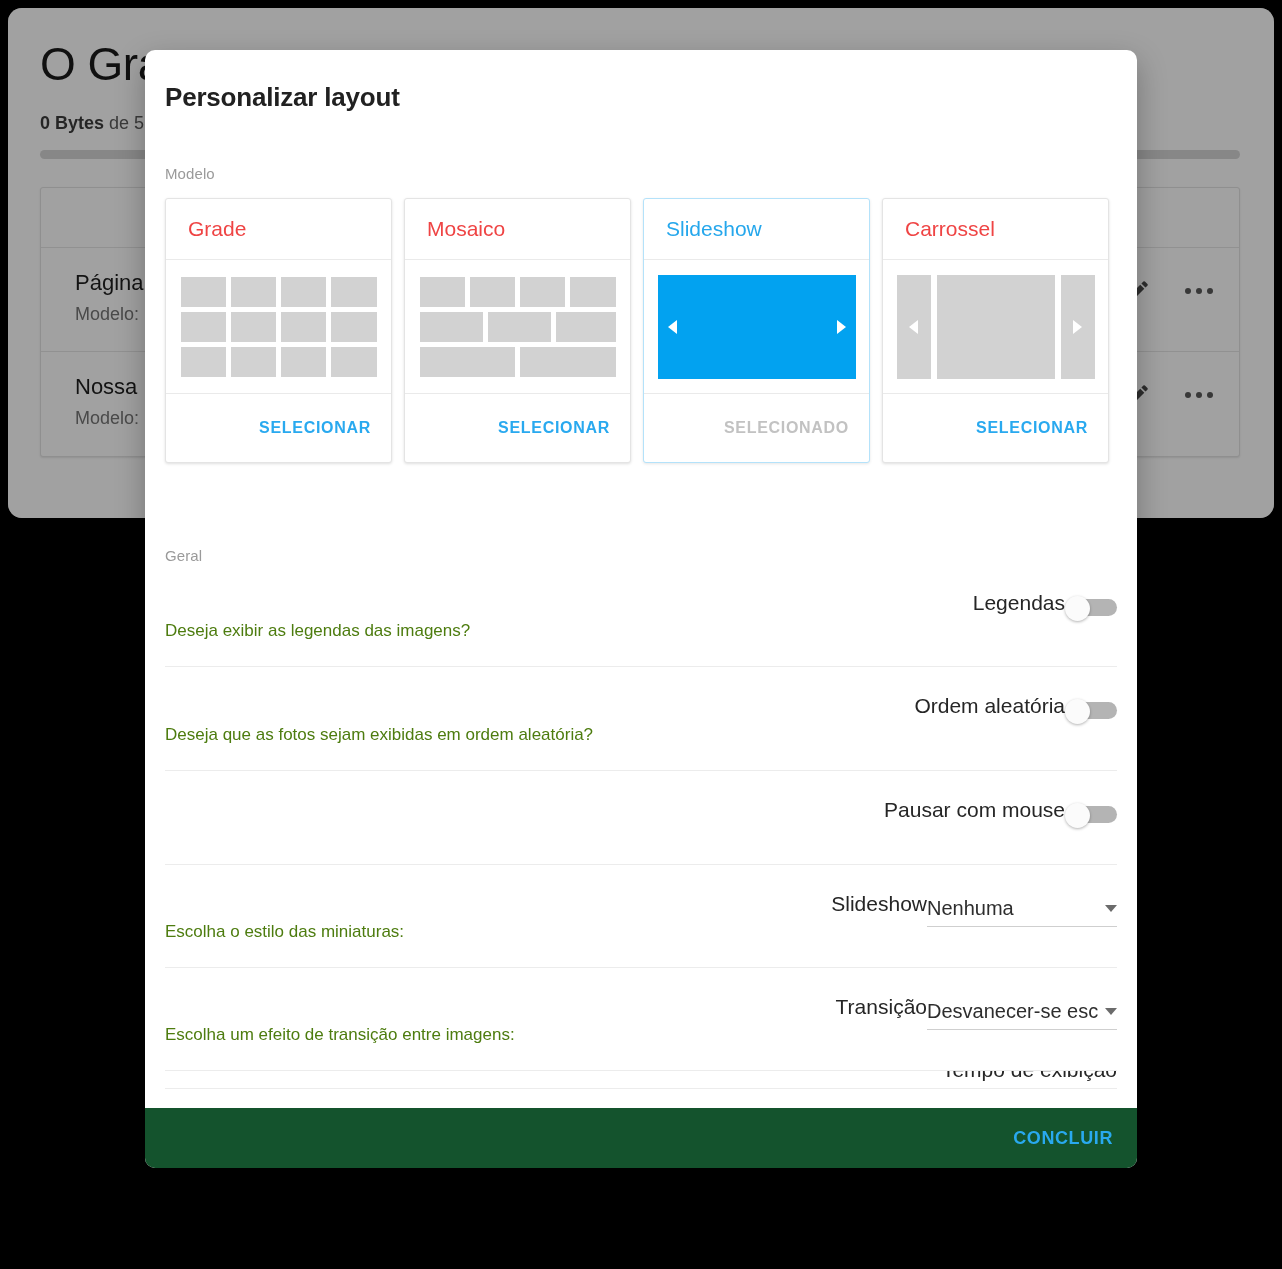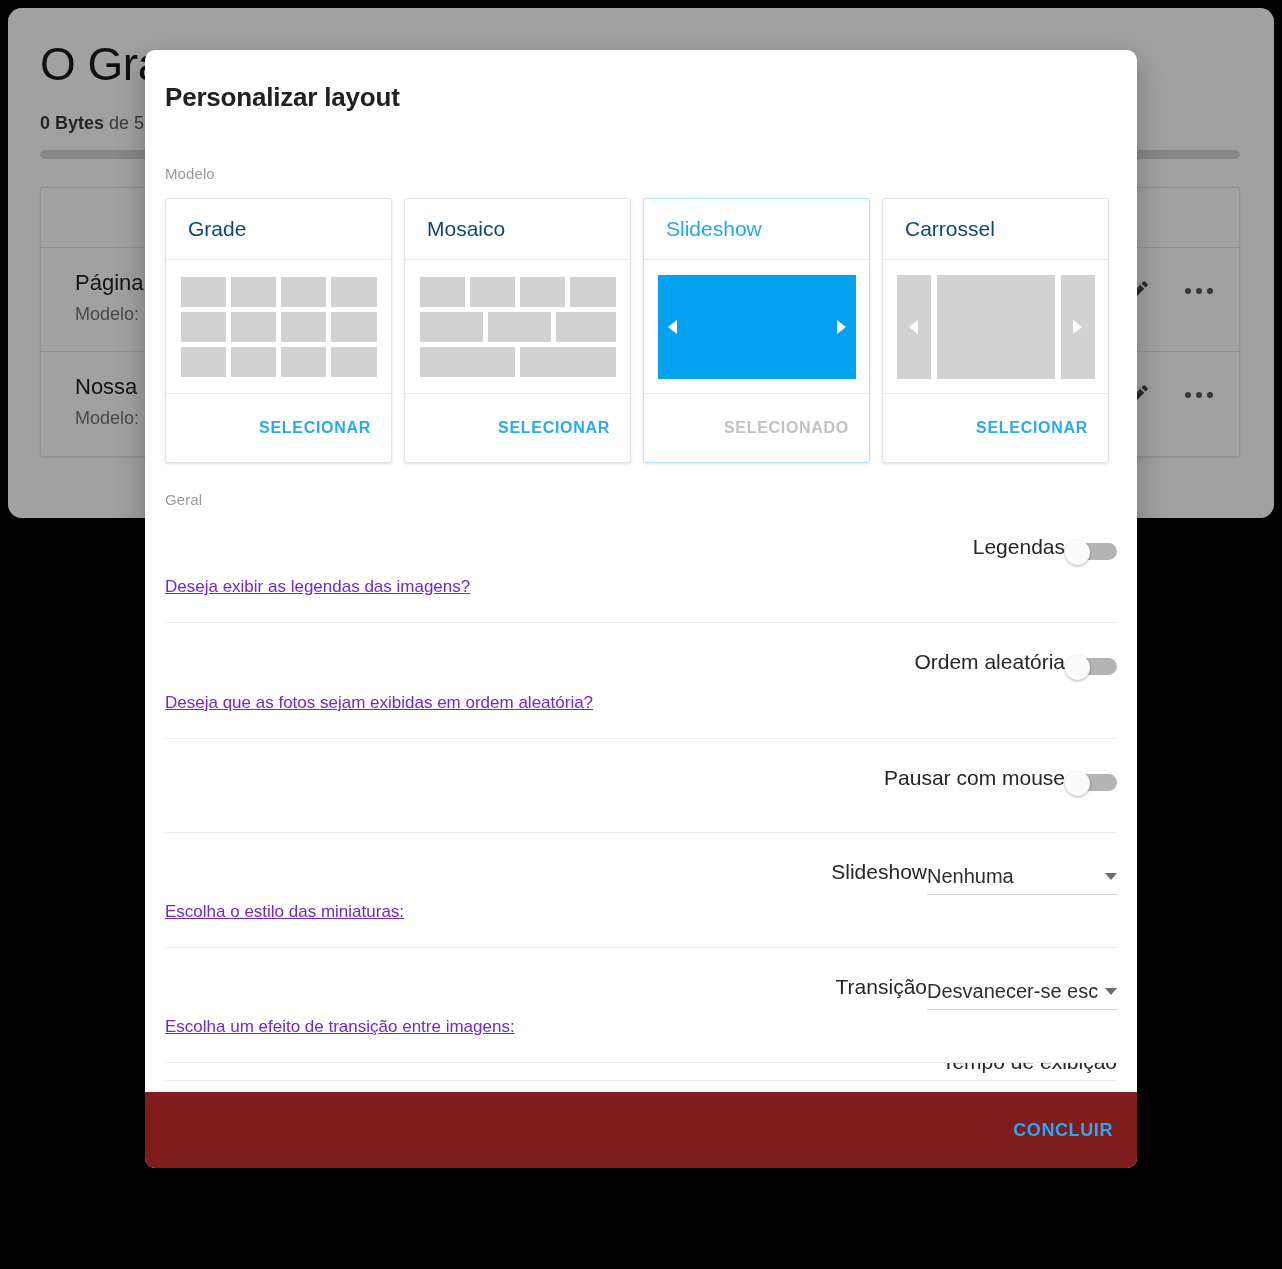--- a/index.html
+++ b/index.html
@@ -156,21 +156,21 @@
     position: relative;
   }
 
   .section-label {
     font-size: 15px;
     color: #9a9a9a;
     margin-top: 52px;
     margin-bottom: 16px;
     letter-spacing: 0.1px;
   }
-  .section-label.geral { margin-top: 28px; margin-bottom: 0; }
+  .section-label.geral { margin-top: 84px; margin-bottom: 0; }
 
   
   .cards {
     display: flex;
     gap: 12px;
   }
   .card {
     width: 227px;
     background: #ffffff;
     border: 1px solid #e4e4e4;
@@ -183,21 +183,21 @@
     border-color: #b4e2fa;
     box-shadow: 0 1px 3px rgba(0,0,0,0.10);
   }
   .card-head {
     height: 61px;
     display: flex;
     align-items: center;
     padding-left: 22px;
     border-bottom: 1px solid #eaeaea;
     font-size: 21px;
-    color: #0c4a6e;
+    color: #ef4444;
   }
   .card.selected .card-head { color: #25a7ec; }
 
   .card-preview {
     height: 134px;
     display: flex;
     align-items: center;
     justify-content: center;
     border-bottom: 1px solid #eaeaea;
   }
@@ -268,25 +268,24 @@
   }
   .setting:first-of-type { border-top: none; }
   .setting-text { flex: 1 1 auto; }
   .setting-title {
     font-size: 21px;
     color: #262626;
     line-height: 1.25;
     text-align: right;
   }
   .setting-desc {
-    margin-top: 16px;
+    margin-top: 4px;
     font-size: 17px;
-    color: #6d28d9;
+    color: #4d7c0f;
     line-height: 1.3;
-    text-decoration: underline;
   }
   .setting-control {
     flex: 0 0 auto;
     display: flex;
     align-items: center;
     padding-top: 6px;
     justify-content: flex-end;
   }
 
   
@@ -351,26 +350,26 @@
     border-bottom: 1px solid #ececec;
   }
   .setting.clipped .setting-title {
     position: relative;
     top: -14px;
   }
 
   
   .dialog-foot {
     flex: 0 0 auto;
-    height: 76px;
+    height: 60px;
     display: flex;
     align-items: center;
     justify-content: flex-end;
     padding-right: 20px;
-    background: #7f1d1d;
+    background: #14532d;
   }
   .btn-done {
     font-size: 18px;
     font-weight: 700;
     letter-spacing: 0.6px;
     color: #29a9ef;
     background: none;
     border: none;
     cursor: pointer;
     font-family: inherit;

